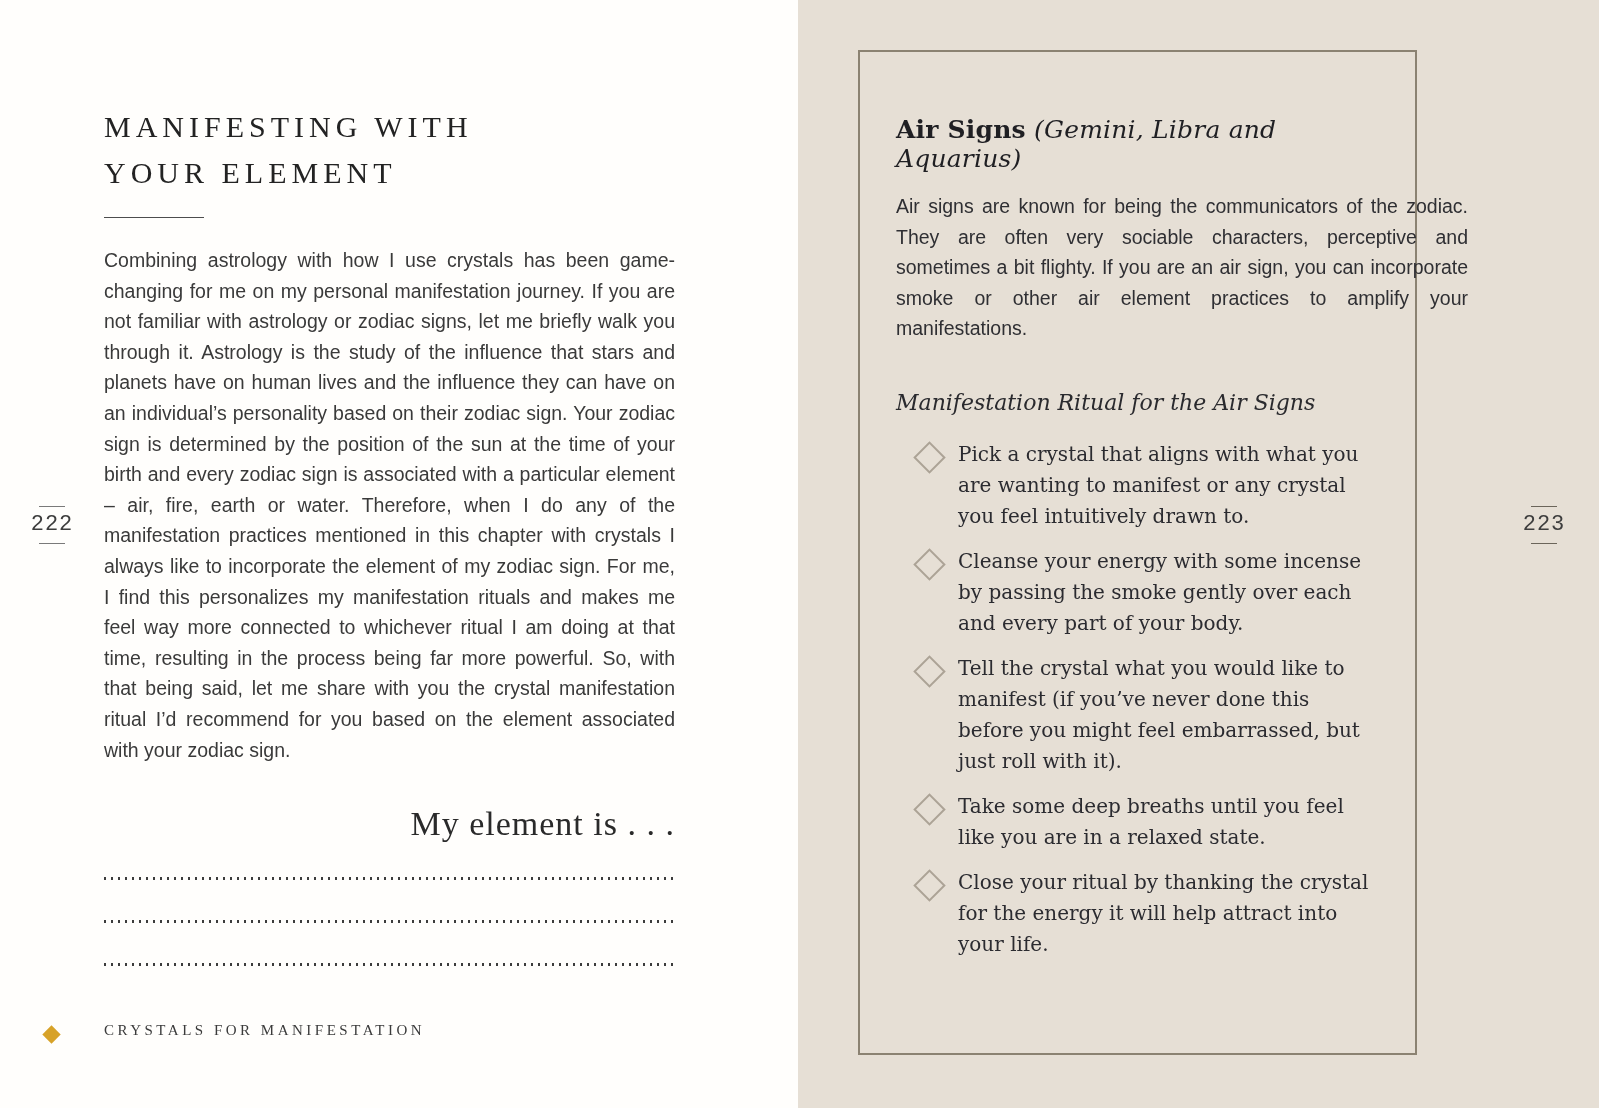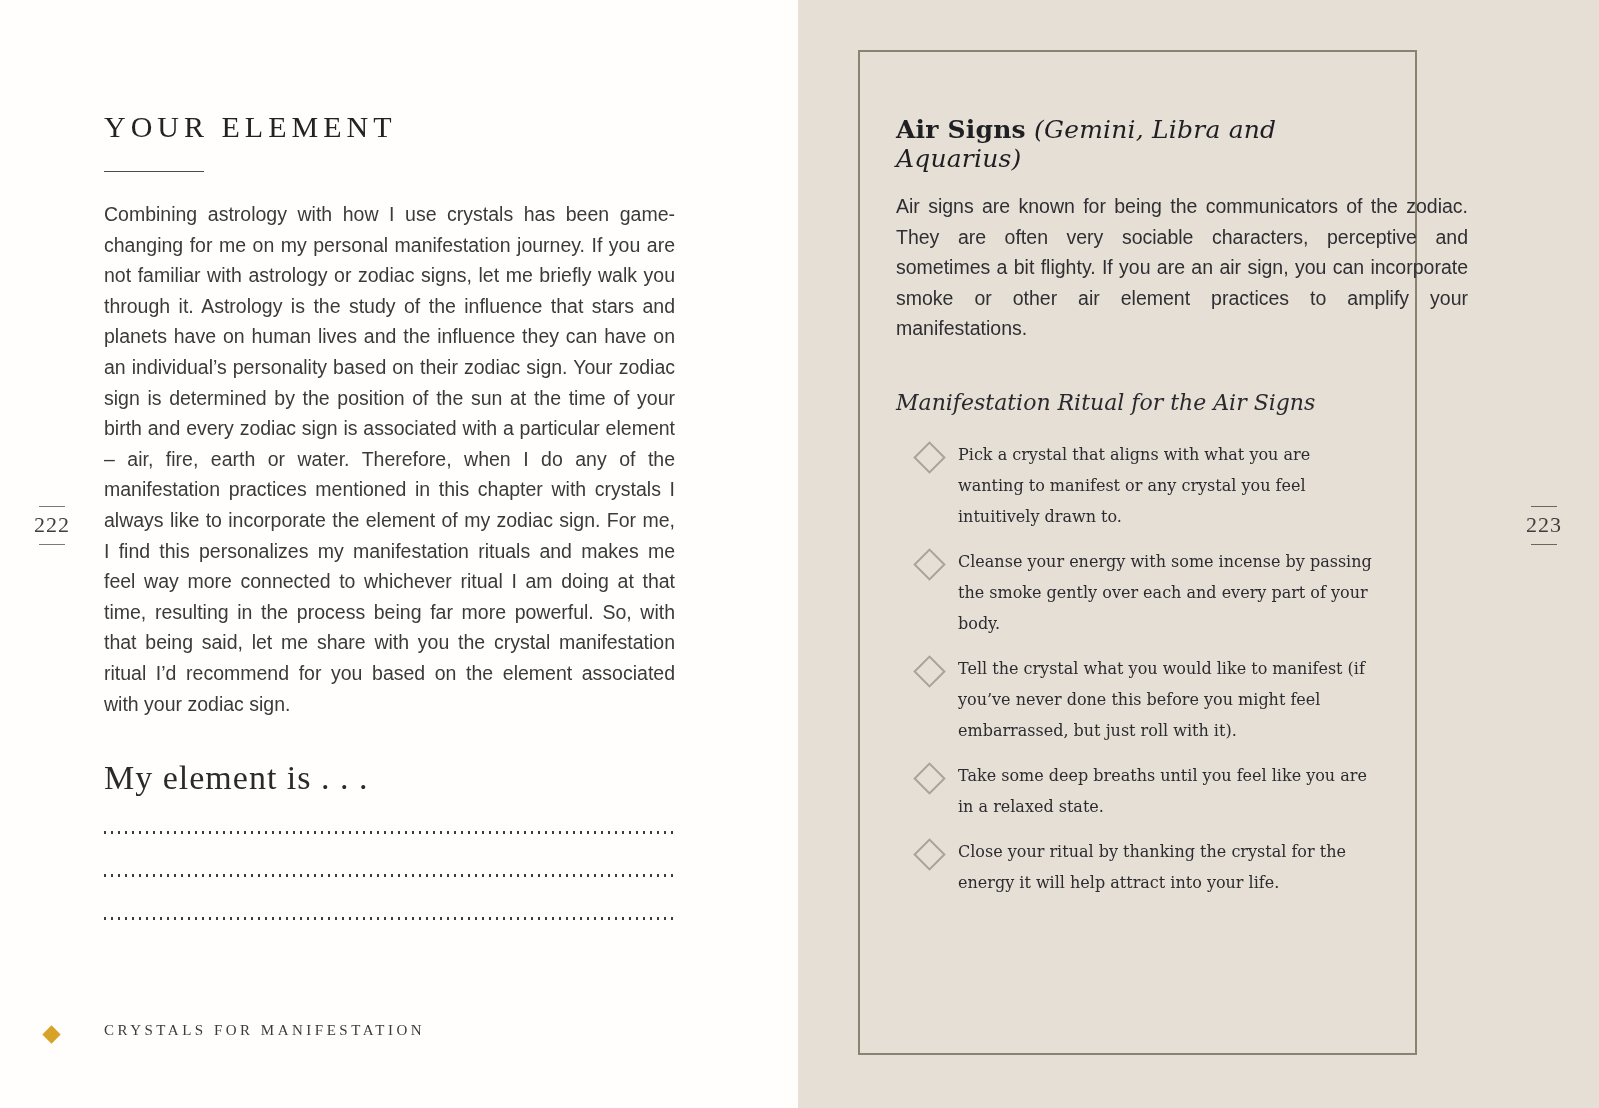--- a/index.html
+++ b/index.html
@@ -30,21 +30,21 @@
     font-size: 22px;
     color: #3e3e3e;
   }
   .pagenum-left { left: 30px; }
   .pn-line {
     width: 26px;
     height: 1px;
     background: #7a7a7a;
     margin: 0 auto;
   }
-  .pn-num { padding: 5px 0 6px 0; letter-spacing: 1px; }
+  .pn-num { padding: 5px 0 6px 0; letter-spacing: 1px; font-family: Liberation Mono, monospace; }
 
   .left-content {
     position: absolute;
     left: 104px;
     top: 0;
     width: 571px;
   }
   .chapter-title {
     margin-top: 104px;
     font-family: "Liberation Serif", serif;
@@ -69,20 +69,21 @@
     text-align: justify;
     color: #3a3a3a;
   }
   .prompt-heading {
     margin-top: 40px;
     font-family: "Liberation Serif", serif;
     font-weight: 400;
     font-size: 34px;
     letter-spacing: 1px;
     color: #2a2a2a;
+    text-align: right;
   }
   .dotline {
     height: 3px;
     margin-top: 40px;
     background: repeating-linear-gradient(to right, #3c3c3c 0 2px, transparent 2px 7px);
   }
   .dotline-first { margin-top: 34px; }
   .footer-row {
     position: absolute;
     left: 104px;
@@ -163,40 +164,41 @@
   .diamond-outline {
     width: 23px;
     height: 23px;
     border: 2px solid #aca396;
     transform: rotate(45deg);
     margin-left: 22px;
   }
   .step-text {
     flex: 1;
     font-family: "DejaVu Serif", "Liberation Serif", serif;
-    font-size: 16px;
+    font-size: 20px;
     line-height: 31px;
     color: #2b2b30;
   }
 </style>
 </head>
 <body>
 
 <div class="spread">
 
   <div class="page-left">
 
     <div class="pagenum pagenum-left">
       <div class="pn-line"></div>
       <div class="pn-num">222</div>
       <div class="pn-line"></div>
     </div>
 
     <div class="left-content">
       <div class="chapter-title">
+        <div>MANIFESTING WITH</div>
         <div>YOUR ELEMENT</div>
       </div>
       <div class="title-rule"></div>
 
       <p class="body-text">Combining astrology with how I use crystals has been game-changing for me on my personal manifestation journey. If you are not familiar with astrology or zodiac signs, let me briefly walk you through it. Astrology is the study of the influence that stars and planets have on human lives and the influence they can have on an individual’s personality based on their zodiac sign. Your zodiac sign is determined by the position of the sun at the time of your birth and every zodiac sign is associated with a particular element – air, fire, earth or water. Therefore, when I do any of the manifestation practices mentioned in this chapter with crystals I always like to incorporate the element of my zodiac sign. For me, I find this personalizes my manifestation rituals and makes me feel way more connected to whichever ritual I am doing at that time, resulting in the process being far more powerful. So, with that being said, let me share with you the crystal manifestation ritual I’d recommend for you based on the element associated with your zodiac sign.</p>
 
       <div class="prompt-heading">My element is . . .</div>
 
       <div class="dotline dotline-first"></div>
       <div class="dotline"></div>

